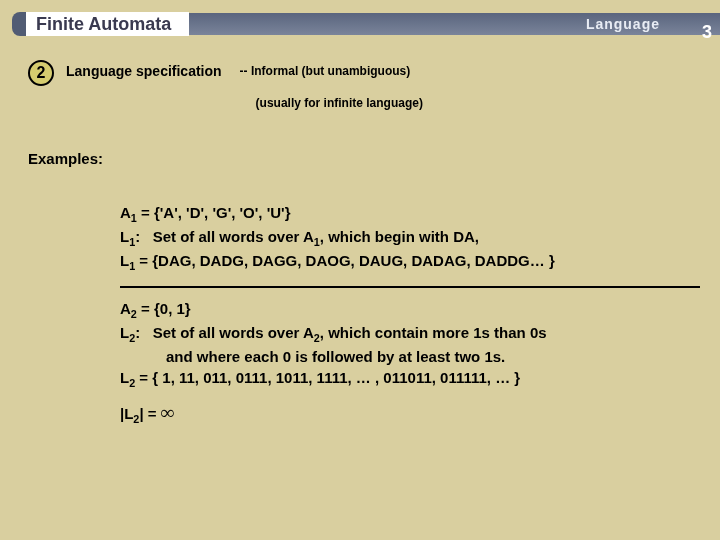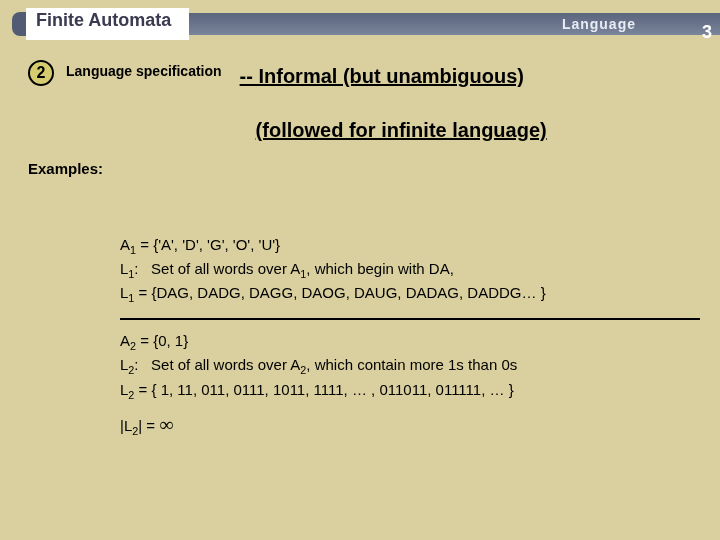--- a/index.html
+++ b/index.html
@@ -25,37 +25,37 @@
     border-radius: 8px 0 0 8px;
     width: 14px;
     height: 24px;
   }
   .header-title {
     background: #fff;
     color: #3a3a50;
     font-weight: bold;
     font-size: 18px;
     padding: 2px 18px 2px 10px;
-    height: 32px;
+    height: 24px;
     line-height: 20px;
   }
   .header-strip {
     flex: 1;
     height: 22px;
     background: linear-gradient(#5a657e, #7a849a);
     display: flex;
     align-items: center;
     justify-content: flex-end;
   }
   .lang-label {
     color: #e8ecf4;
     font-weight: bold;
     font-size: 14px;
     letter-spacing: 1px;
-    margin-right: 84px;
+    margin-right: 60px;
   }
   .page-num {
     position: absolute;
     right: 8px;
     top: 10px;
     color: #fff;
     font-weight: bold;
     font-size: 18px;
   }
   .content {
@@ -88,36 +88,35 @@
   }
   .spec-label {
     font-weight: bold;
     font-size: 14px;
     white-space: nowrap;
     padding-top: 3px;
     margin-right: 18px;
   }
   .spec-desc {
     font-weight: bold;
-    font-size: 20px;
+    font-size: 12px;
     line-height: 1.35;
     padding-top: 3px;
-    text-decoration: underline;
   }
   .examples-label {
     font-weight: bold;
     font-size: 15px;
     position: absolute;
     left: 0;
-    top: 100px;
+    top: 90px;
   }
   .example-block {
     margin-left: 92px;
     margin-top: 90px;
-    font-weight: normal;
+    font-weight: bold;
     font-size: 15px;
     line-height: 1.4;
   }
   .example-block .indent { padding-left: 46px; }
   .divider {
     border: none;
     border-top: 2px solid #000;
     margin: 12px 0 10px 0;
   }
   sub { font-size: 0.72em; vertical-align: sub; }
@@ -136,32 +135,33 @@
 </div>
 
 <div class="content">
 
   <div class="section-row">
     <div class="circle-num">2</div>
     <div class="spec-label">Language specification</div>
     <div class="spec-desc">
       <span>-- Informal (but  unambiguous)</span><br>
       <br>
-      <span style="padding-left:16px">(followed for infinite language)</span>
+      <span style="padding-left:16px">(usually for infinite language)</span>
     </div>
   </div>
 
   <div class="examples-label">Examples:</div>
 
   <div class="example-block">
     <div>A<sub>1</sub> = {'A', 'D', 'G', 'O', 'U'}</div>
     <div>L<sub>1</sub>:&nbsp;&nbsp;&nbsp;Set of all words over A<sub>1</sub>, which begin with DA,</div>
     <div>L<sub>1</sub> = {DAG, DADG, DAGG, DAOG, DAUG, DADAG, DADDG… }</div>
 
     <hr class="divider">
 
     <div>A<sub>2</sub> = {0, 1}</div>
     <div>L<sub>2</sub>:&nbsp;&nbsp;&nbsp;Set of all words over A<sub>2</sub>, which contain more 1s than 0s</div>
+    <div class="indent">and where each 0 is followed by at least two 1s.</div>
     <div>L<sub>2</sub> = { 1, 11, 011, 0111, 1011, 1111, … , 011011, 011111, … }</div>
     <div style="margin-top:8px">|L<sub>2</sub>| = <span class="inf">∞</span></div>
   </div>
 
 </div>
 
 </body></html>

